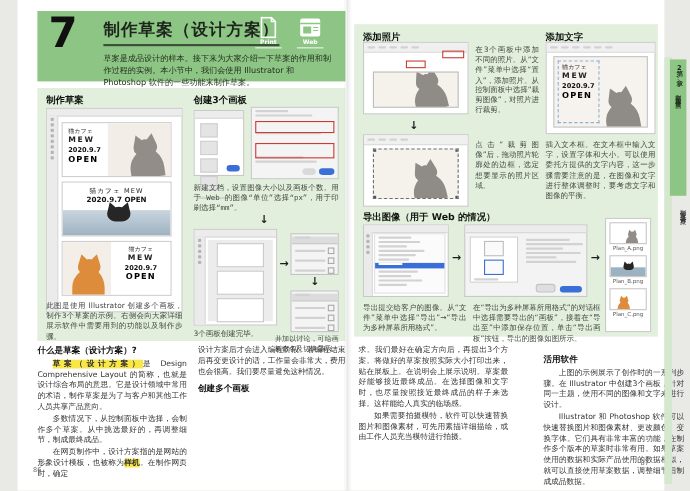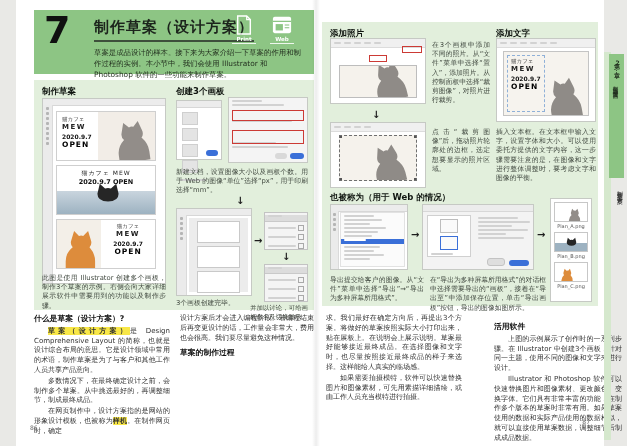--- a/index.html
+++ b/index.html
@@ -210,21 +210,21 @@
           <div class="redbox" style="left:3px;top:12px;width:72px;height:11px;"></div>
           <div class="ln" style="width:60px;margin-top:14px;"></div>
           <div class="redbox" style="left:3px;top:32px;width:72px;height:14px;"></div>
           <div class="ln" style="width:44px;margin-top:20px;"></div>
           <div class="ln" style="width:56px;"></div>
           <div class="pill" style="right:3px;bottom:3px;width:14px;background:#3a6fd8;"></div>
           <div class="pill" style="right:20px;bottom:3px;width:12px;background:#d9d9d9;"></div>
         </div>
       </div>
 
-      <div class="caption" style="position:absolute;left:0;top:82px;width:132px;">新建文档，设置图像大小以及画板个数。用于 Web 的图像“单位”选择“px”，用于印刷选择“mm”。</div>
+      <div class="caption" style="position:absolute;left:0;top:82px;width:132px;font-family:Liberation Mono, monospace;">新建文档，设置图像大小以及画板个数。用于 Web 的图像“单位”选择“px”，用于印刷选择“mm”。</div>
 
       <div class="arrow" style="left:60px;top:110px;">↓</div>
 
       <div class="shot" style="left:0;top:122px;width:76px;height:88px;">
         <div class="tbar"></div>
         <div class="toolstrip">
           <div class="dot"></div>
             <div class="dot"></div>
             <div class="dot"></div>
             <div class="dot"></div>
@@ -275,26 +275,26 @@
             <div class="sq"></div>
           </div>
       </div>
       <div class="caption" style="position:absolute;left:74px;top:218px;width:58px;font-size:6.4px;">并加以讨论，可给画板命名及切换显示。</div>
     </div>
   </div>
 
   <div class="article" style="left:18px;top:314px;width:136px;">
     <div class="ah">什么是草案（设计方案）?</div>
     <p><span class="hl">草案（设计方案）</span><span>是 Design Comprehensive Layout 的简称，也就是设计综合布局的意思。它是设计领域中常用的术语，制作草案是为了与客户和其他工作人员共享产品意向。</span></p>
-    <p>多数情况下，在最终确定设计之前，会制作多个草案。从中挑选最好的，再调整细节，制成最终成品。</p>
+    <p>多数情况下，从控制面板中选择，会制作多个草案。从中挑选最好的，再调整细节，制成最终成品。</p>
     <p><span>在网页制作中，设计方案指的是网站的形象设计模板，也被称为</span><span class="hl">样机</span><span>。在制作网页时，确定</span></p>
   </div>
   <div class="article" style="left:164px;top:314px;width:134px;">
     <p class="noind">设计方案后才会进入编程阶段。若编程结束后再变更设计的话，工作量会非常大，费用也会很高。我们要尽量避免这种情况。</p>
-    <div class="ah ah2">草案的制作过程</div>
+    <div class="ah ah2">创建多个画板</div>
   </div>
 
   <div class="pagenum" style="left:14px;top:424px;">86</div>
 </div>
 
 <div class="page page-right">
 
   <div class="panel panel-r">
 
     <div class="ph" style="position:absolute;left:8px;top:6px;">添加照片</div>
@@ -357,21 +357,21 @@
         </div>
         <div style="flex:1;position:relative;overflow:hidden;">
           <svg class="cat" style="right:2px;bottom:-6px;width:46px;height:44px;fill:#8f8b87;transform:rotate(-10deg);">
               <use href="#cat-sit"></use>
             </svg>
         </div>
       </div>
     </div>
     <div class="caption" style="position:absolute;left:174px;top:106px;width:100px;">插入文本框。在文本框中输入文字，设置字体和大小。可以使用委托方提供的文字内容，这一步骤需要注意的是，在图像和文字进行整体调整时，要考虑文字和图像的平衡。</div>
 
-    <div class="ph" style="position:absolute;left:8px;top:170px;">也被称为（用于 Web 的情况）</div>
+    <div class="ph" style="position:absolute;left:8px;top:170px;">导出图像（用于 Web 的情况）</div>
 
     <div class="shot" style="left:8px;top:182px;width:78px;height:66px;">
       <div class="tbar"></div>
       <div class="toolstrip" style="width:7px;">
         <div class="dot"></div>
           <div class="dot"></div>
           <div class="dot"></div>
           <div class="dot"></div>
       </div>
       <div style="position:absolute;left:9px;top:7px;right:2px;bottom:2px;background:#fbfbfb;border:1px solid #e2e2e2;">

